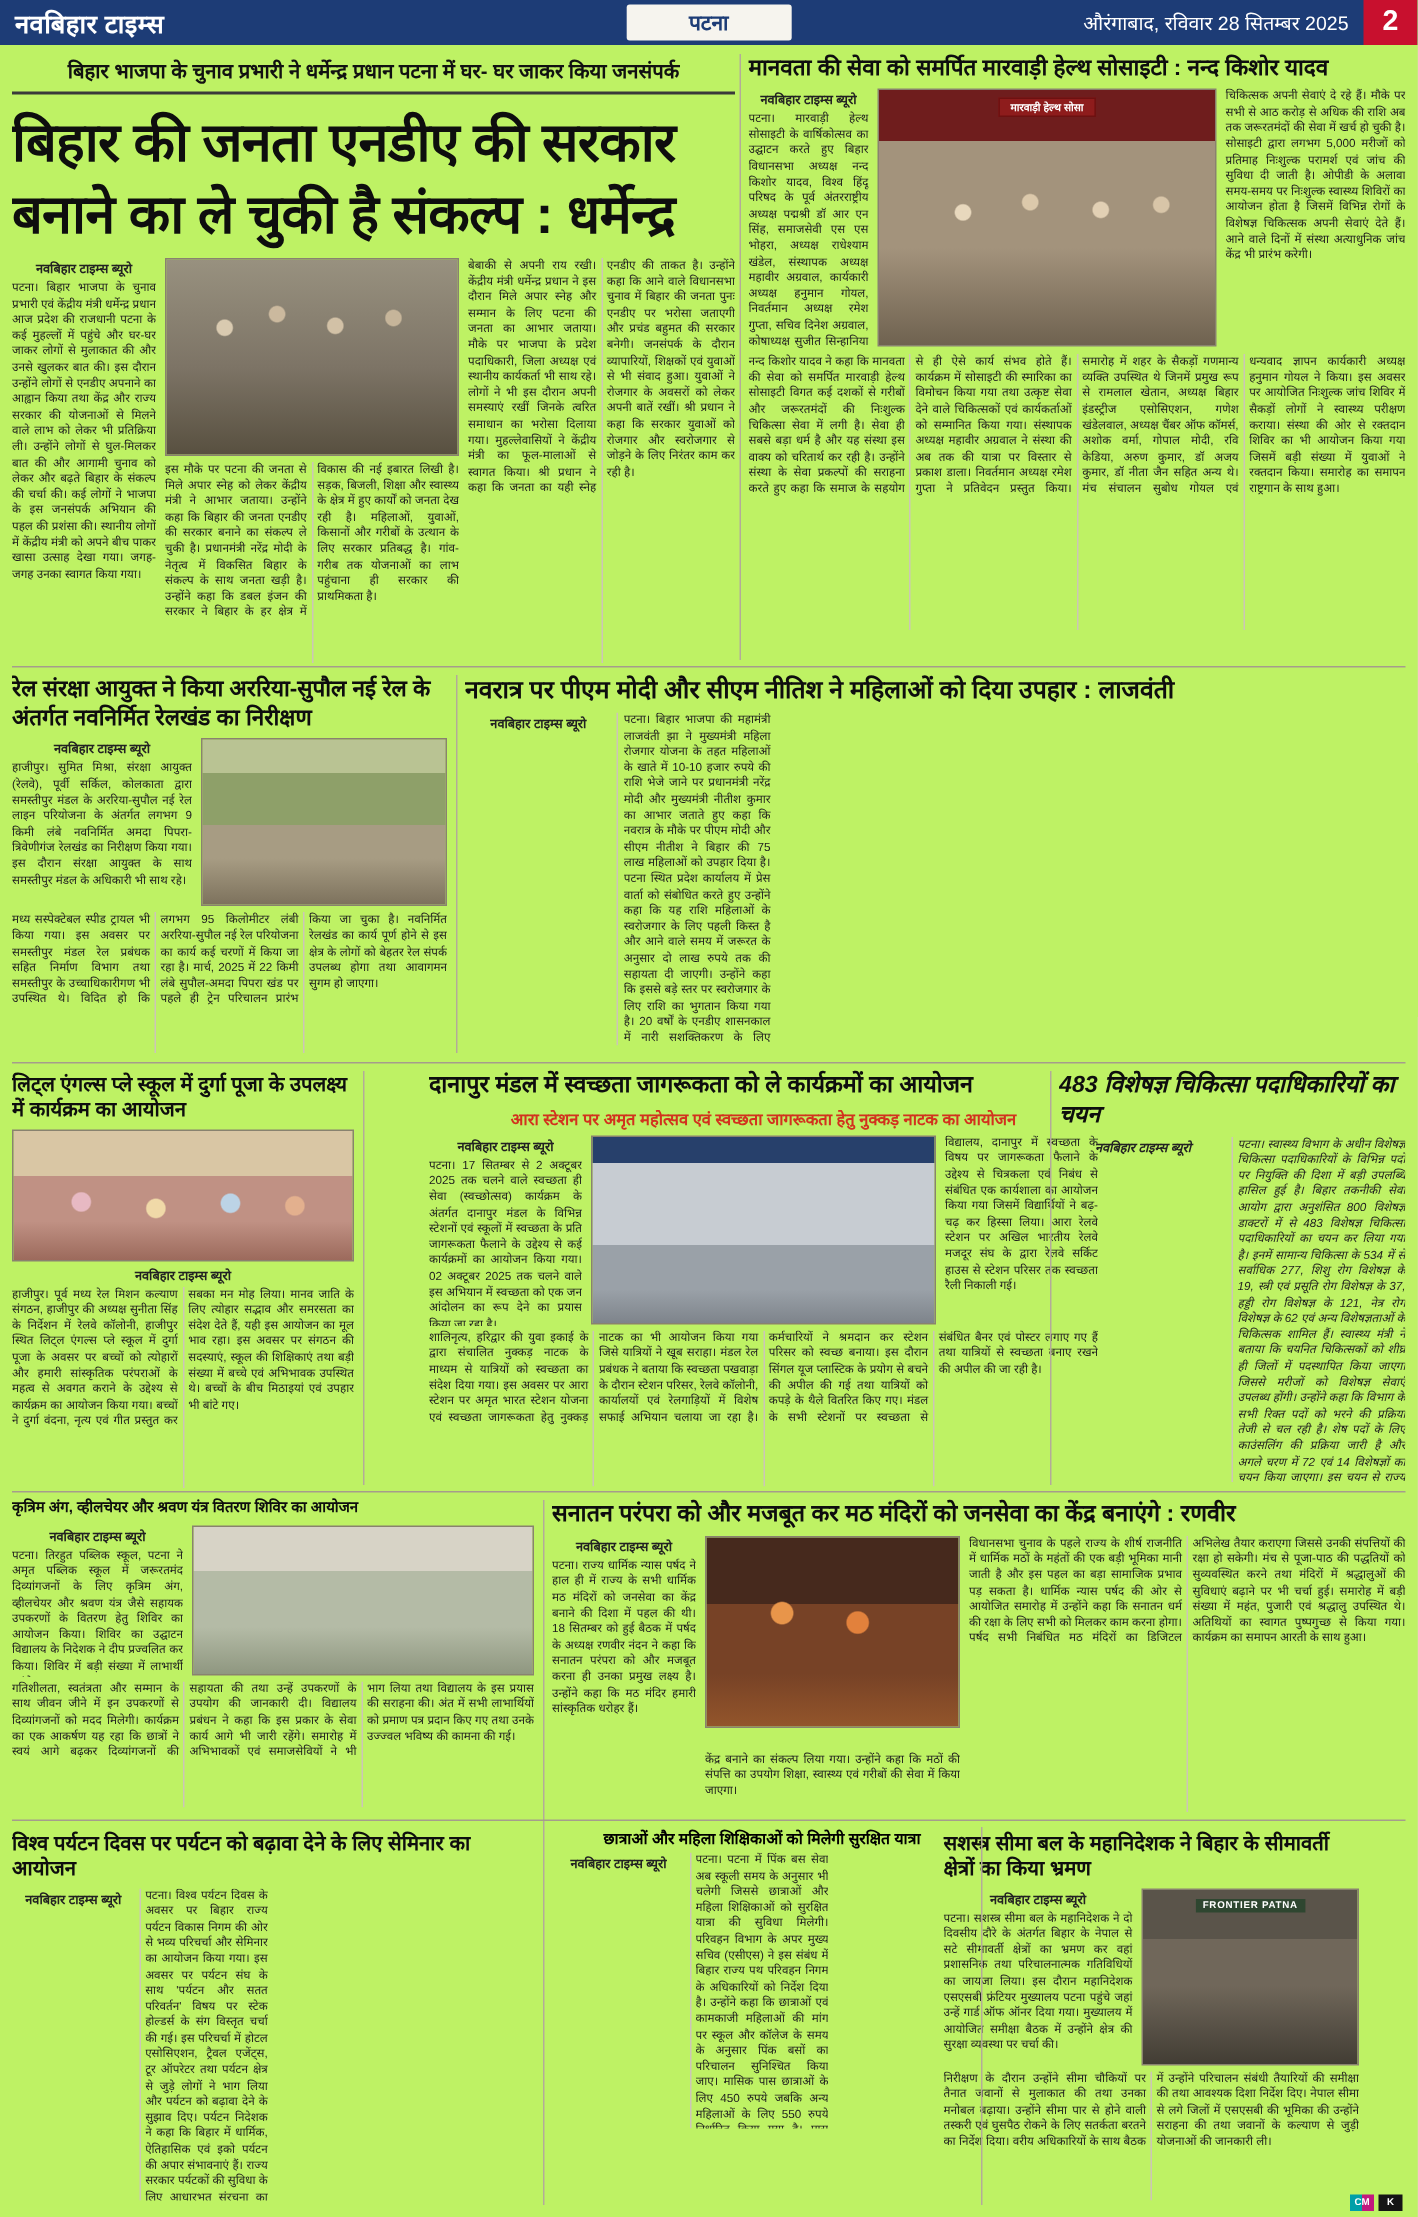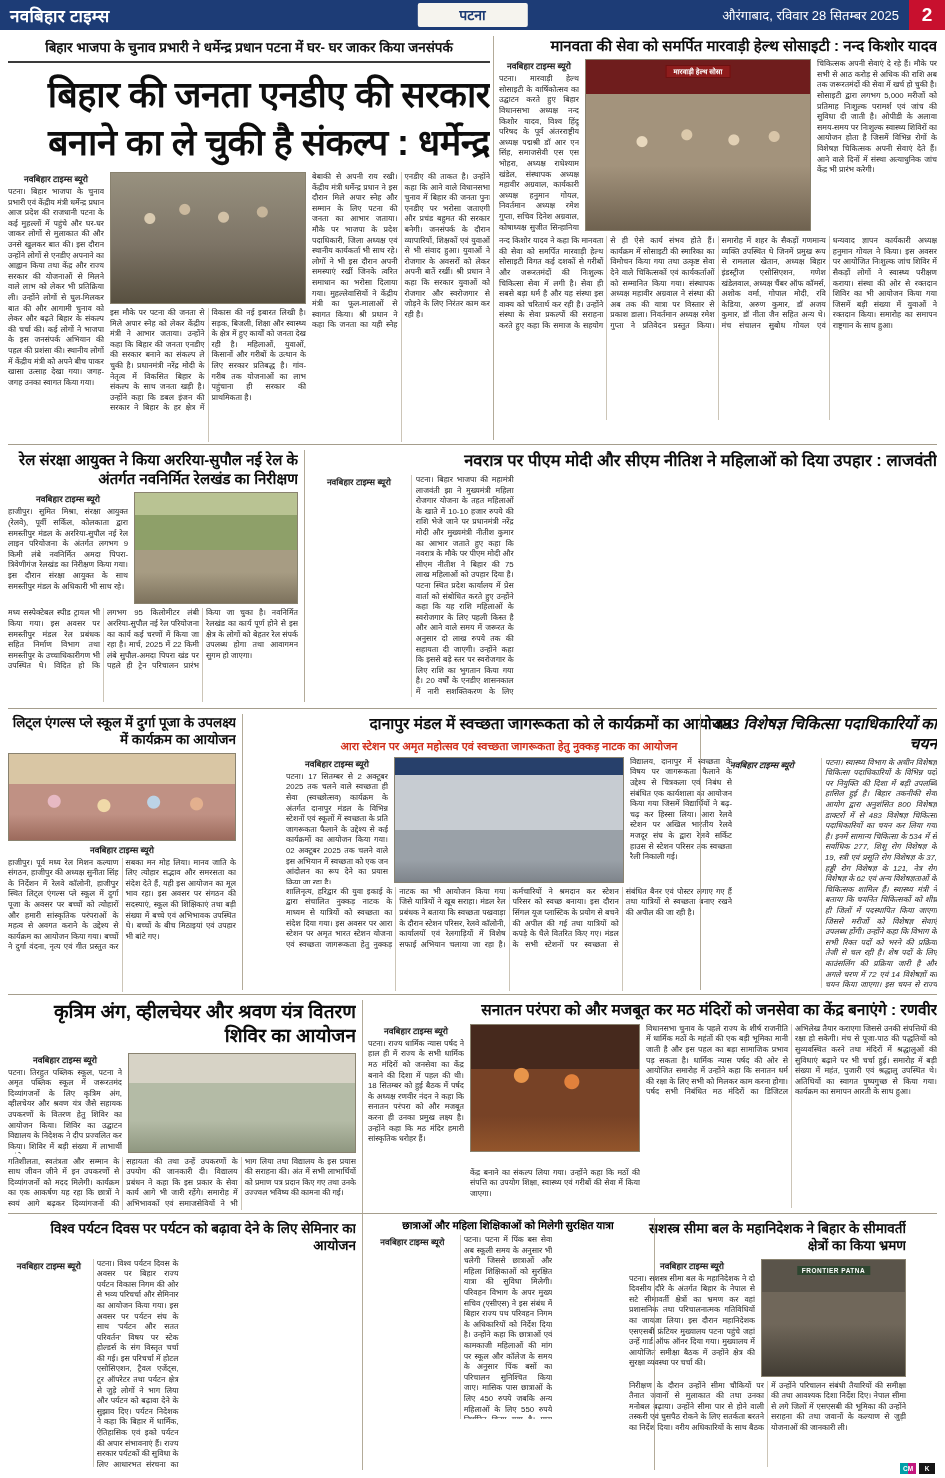--- a/index.html
+++ b/index.html
@@ -1,30 +1,30 @@
 <!DOCTYPE html>
 <html lang="hi"><head>
 <meta charset="utf-8">
 <style>
   * { margin:0; padding:0; box-sizing:border-box; }
   html,body { width:945px; height:1478px; }
   body { background:#d9d5ca; font-family:"Liberation Sans","DejaVu Sans",sans-serif; }
-  .page { position:relative; width:945px; height:1478px; background:#ffffff; overflow:hidden; margin:0 auto; }
+  .page { position:relative; width:945px; height:1478px; background:#bef264; overflow:hidden; margin:0 auto; }
 
   
   .masthead { position:absolute; left:0; top:0; width:945px; height:30px; background:#1d3c76; color:#fff; display:flex; align-items:center; }
   .paper-name { font-size:17px; font-weight:bold; padding-left:10px; letter-spacing:.3px; }
   .edition-box { position:absolute; left:50%; top:3px; transform:translateX(-50%); background:#f6f4ee; color:#1d3c76; font-weight:bold; font-size:14px; padding:2px 42px 3px; border-radius:2px; }
   .mast-right { margin-left:auto; display:flex; align-items:center; height:100%; }
   .mast-date { font-size:13px; padding-right:10px; }
   .page-num { width:36px; height:30px; background:#c8102e; color:#fff; font-weight:bold; font-size:19px; display:flex; align-items:center; justify-content:center; }
 
   
   .article { position:absolute; overflow:hidden; }
-  .hl { font-weight:bold; color:#0e0e0e; text-align:right; line-height:1.28; margin:2px 0 4px; }
+  .hl { font-weight:bold; color:#0e0e0e; text-align:left; line-height:1.28; margin:2px 0 4px; }
   .hl-xxl { font-size:36px; line-height:1.32; margin:8px 0 6px; letter-spacing:-.5px; }
   .kicker { font-size:13.5px; font-weight:bold; text-align:center; padding:4px 0 5px; border-bottom:2px solid #3a3a3a; color:#111; }
   .byline { font-weight:bold; font-size:8.5px; text-align:center; margin:1px 0 3px; color:#222; }
   .bt { font-size:7.8px; line-height:1.36; text-align:justify; color:#1d1d1d; overflow:hidden; }
   .c2 { column-count:2; column-gap:7px; column-rule:1px solid #ccc5b7; overflow:hidden; }
   .c3 { column-count:3; column-gap:7px; column-rule:1px solid #ccc5b7; overflow:hidden; }
   .c4 { column-count:4; column-gap:7px; column-rule:1px solid #ccc5b7; overflow:hidden; }
   .c6 { column-count:6; column-gap:8px; column-rule:1px solid #ccc5b7; overflow:hidden; }
   .row { display:flex; gap:6px; }
   .subhead-red { color:#d2321e; font-weight:bold; font-size:11px; text-align:center; margin:1px 0 4px; }
@@ -177,21 +177,21 @@
 
   <section class="article a-doctors">
     <h3 class="hl" style="font-size:15.5px">483 विशेषज्ञ चिकित्सा पदाधिकारियों का चयन</h3>
     <div class="c2" style="height:230px">
       <div class="byline">नवबिहार टाइम्स ब्यूरो</div>
       <div class="bt">पटना। स्वास्थ्य विभाग के अधीन विशेषज्ञ चिकित्सा पदाधिकारियों के विभिन्न पदों पर नियुक्ति की दिशा में बड़ी उपलब्धि हासिल हुई है। बिहार तकनीकी सेवा आयोग द्वारा अनुशंसित 800 विशेषज्ञ डाक्टरों में से 483 विशेषज्ञ चिकित्सा पदाधिकारियों का चयन कर लिया गया है। इनमें सामान्य चिकित्सा के 534 में से सर्वाधिक 277, शिशु रोग विशेषज्ञ के 19, स्त्री एवं प्रसूति रोग विशेषज्ञ के 37, हड्डी रोग विशेषज्ञ के 121, नेत्र रोग विशेषज्ञ के 62 एवं अन्य विशेषज्ञताओं के चिकित्सक शामिल हैं। स्वास्थ्य मंत्री ने बताया कि चयनित चिकित्सकों को शीघ्र ही जिलों में पदस्थापित किया जाएगा जिससे मरीजों को विशेषज्ञ सेवाएं उपलब्ध होंगी। उन्होंने कहा कि विभाग के सभी रिक्त पदों को भरने की प्रक्रिया तेजी से चल रही है। शेष पदों के लिए काउंसलिंग की प्रक्रिया जारी है और अगले चरण में 72 एवं 14 विशेषज्ञों का चयन किया जाएगा। इस चयन से राज्य के सदर अस्पतालों एवं मेडिकल कॉलेजों में विशेषज्ञ चिकित्सकों की कमी दूर होगी तथा स्वास्थ्य सेवाओं में गुणात्मक सुधार आएगा। विभाग ने चयनित चिकित्सकों को एक सप्ताह के भीतर योगदान देने का निर्देश दिया है। रिक्तियों के विरुद्ध नियुक्ति की यह प्रक्रिया आगे भी जारी रहेगी।</div>
     </div>
   </section>
 
   <section class="article a-limbs">
-    <h3 class="hl" style="font-size:19px">कृत्रिम अंग, व्हीलचेयर और श्रवण यंत्र वितरण शिविर का आयोजन</h3>
+    <h3 class="hl" style="font-size:10px">कृत्रिम अंग, व्हीलचेयर और श्रवण यंत्र वितरण शिविर का आयोजन</h3>
     <div class="row" style="height:100px">
       <div style="width:114px; flex:none">
         <div class="byline">नवबिहार टाइम्स ब्यूरो</div>
         <div class="bt" style="height:86px">पटना। तिरहुत पब्लिक स्कूल, पटना ने अमृत पब्लिक स्कूल में जरूरतमंद दिव्यांगजनों के लिए कृत्रिम अंग, व्हीलचेयर और श्रवण यंत्र जैसे सहायक उपकरणों के वितरण हेतु शिविर का आयोजन किया। शिविर का उद्घाटन विद्यालय के निदेशक ने दीप प्रज्वलित कर किया। शिविर में बड़ी संख्या में लाभार्थी पहुंचे।</div>
       </div>
       <div class="photo ph-limbs" style="flex:1; height:100px"></div>
     </div>
     <div class="bt c3" style="height:84px; margin-top:4px">गतिशीलता, स्वतंत्रता और सम्मान के साथ जीवन जीने में इन उपकरणों से दिव्यांगजनों को मदद मिलेगी। कार्यक्रम का एक आकर्षण यह रहा कि छात्रों ने स्वयं आगे बढ़कर दिव्यांगजनों की सहायता की तथा उन्हें उपकरणों के उपयोग की जानकारी दी। विद्यालय प्रबंधन ने कहा कि इस प्रकार के सेवा कार्य आगे भी जारी रहेंगे। समारोह में अभिभावकों एवं समाजसेवियों ने भी भाग लिया तथा विद्यालय के इस प्रयास की सराहना की। अंत में सभी लाभार्थियों को प्रमाण पत्र प्रदान किए गए तथा उनके उज्ज्वल भविष्य की कामना की गई।</div>
   </section>
 

